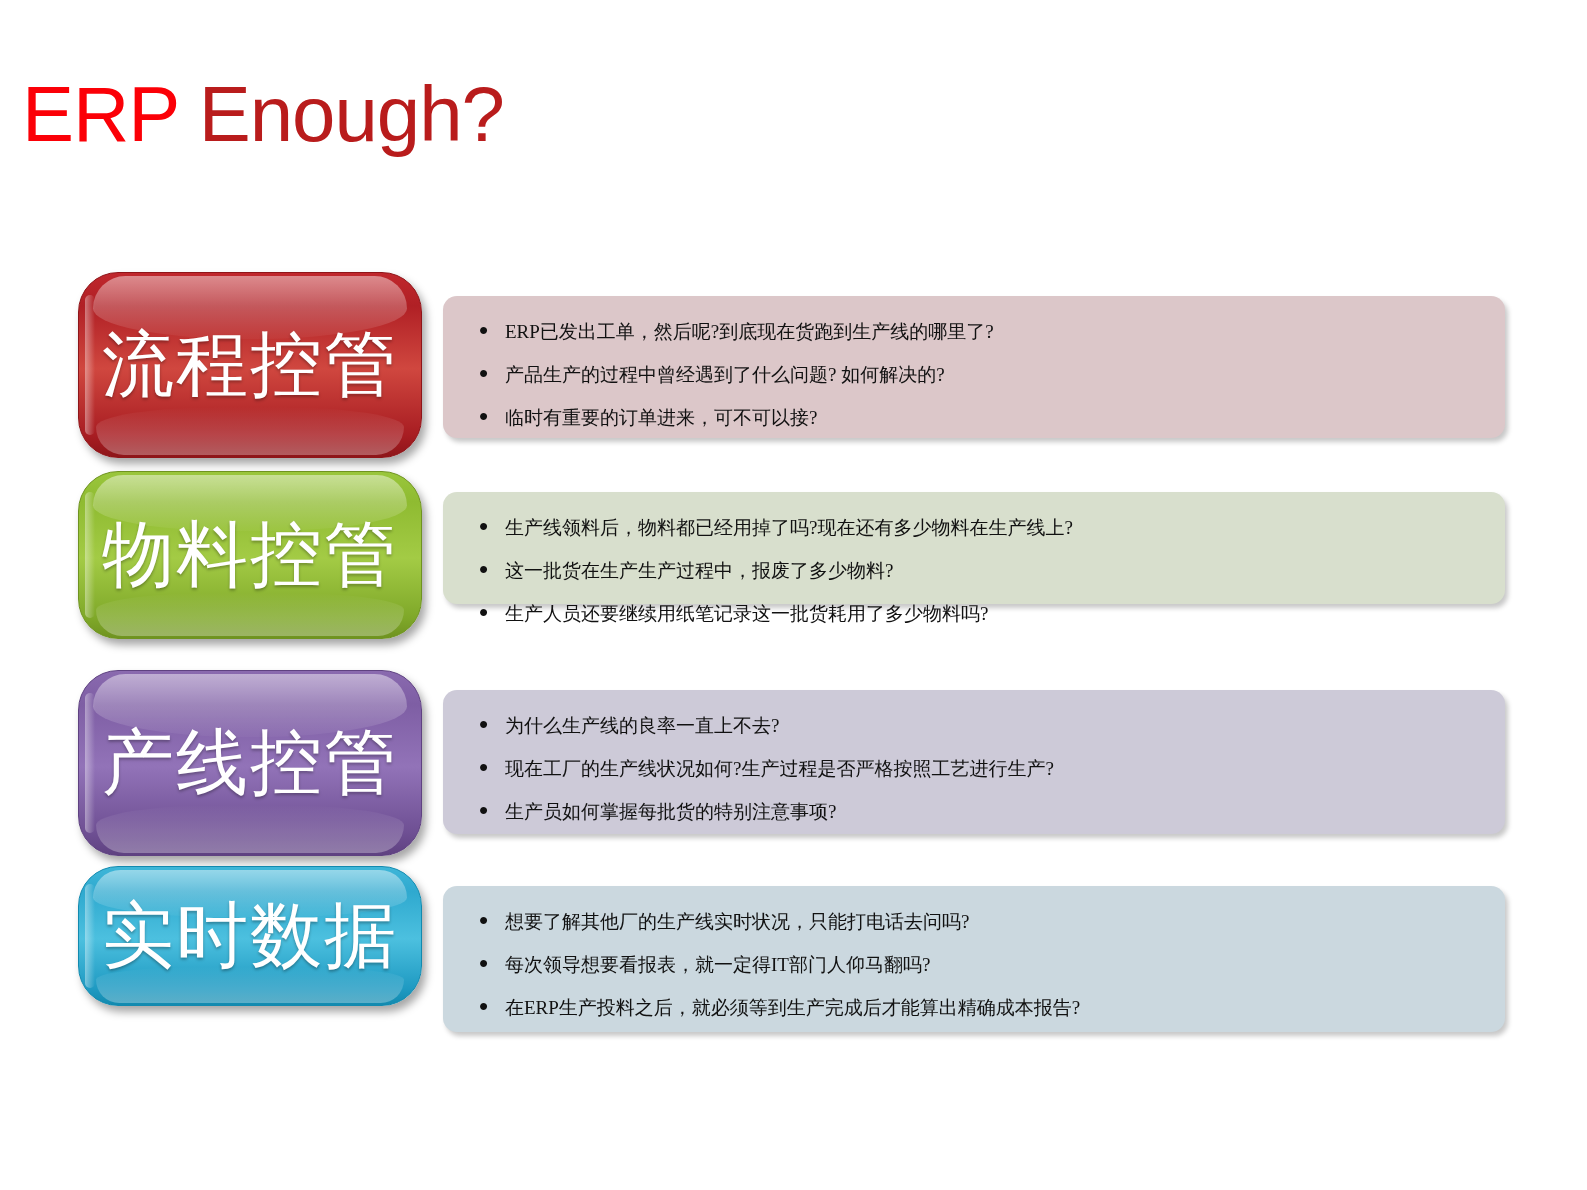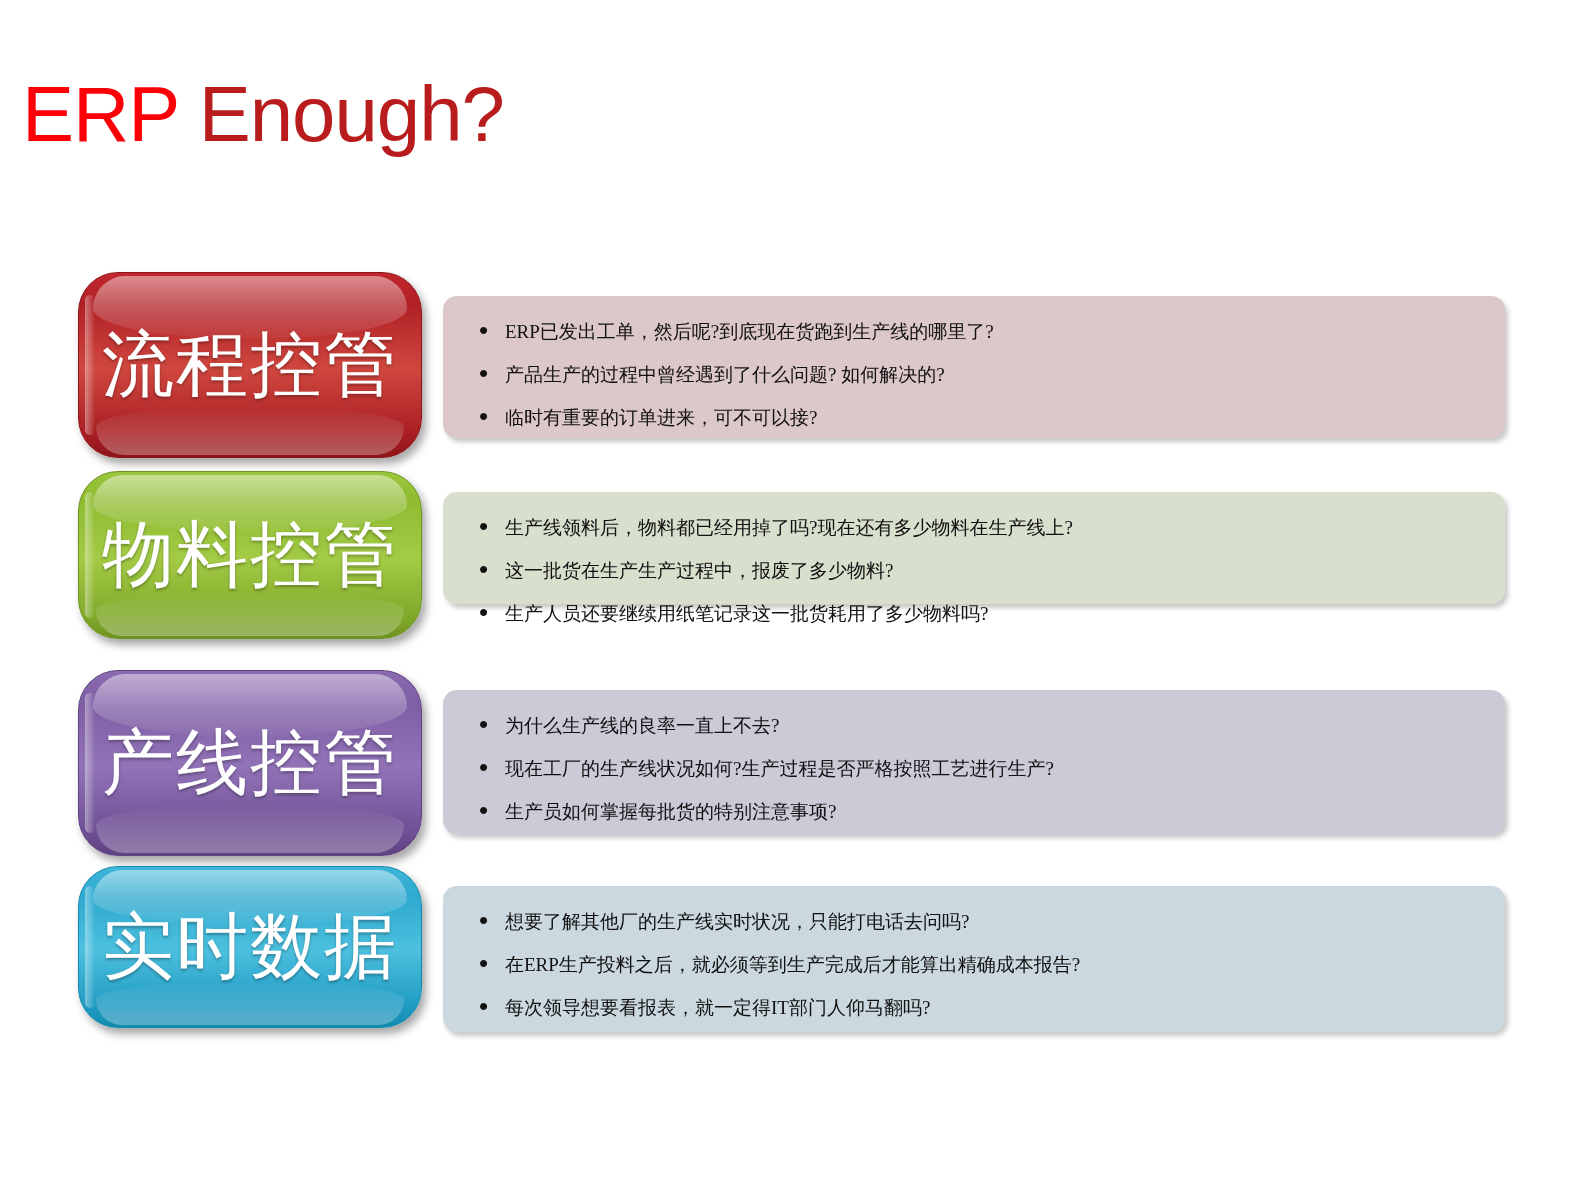--- a/index.html
+++ b/index.html
@@ -134,21 +134,21 @@
   #row-1 { top: 0; }
   #row-1 .panel { top: 492px; height: 112px; }
   #row-1 .pill  { top: 471px; height: 168px; }
 
   #row-2 { top: 0; }
   #row-2 .panel { top: 690px; height: 144px; }
   #row-2 .pill  { top: 670px; height: 186px; }
 
   #row-3 { top: 0; }
   #row-3 .panel { top: 886px; height: 146px; }
-  #row-3 .pill  { top: 866px; height: 162px; }
+  #row-3 .pill  { top: 866px; height: 140px; }
 
   
   .pill.c-red {
     background: linear-gradient(to bottom, #c0272d 0%, #b02025 18%, #d0473f 52%, #a81d22 88%, #8e1519 100%);
     border: 1px solid #8e1519;
   }
   .pill.c-green {
     background: linear-gradient(to bottom, #9ac63c 0%, #8fbb31 18%, #a3cb45 52%, #7fa829 88%, #6f9320 100%);
     border: 1px solid #6f9320;
   }
@@ -218,22 +218,22 @@
     <span class="gloss-left"></span>
     <span class="gloss-bottom"></span>
     <span class="pill-label">产线控管</span>
   </div>
 </div>
 
 <div class="row" id="row-3">
   <div class="panel p-blue">
     <ul class="bullets">
       <li>想要了解其他厂的生产线实时状况，只能打电话去问吗?</li>
+      <li>每次领导想要看报表，就一定得IT部门人仰马翻吗?</li>
       <li>在ERP生产投料之后，就必须等到生产完成后才能算出精确成本报告?</li>
-      <li>每次领导想要看报表，就一定得IT部门人仰马翻吗?</li>
     </ul>
   </div>
   <div class="pill c-blue">
     <span class="gloss-top"></span>
     <span class="gloss-left"></span>
     <span class="gloss-bottom"></span>
     <span class="pill-label">实时数据</span>
   </div>
 </div>
 

